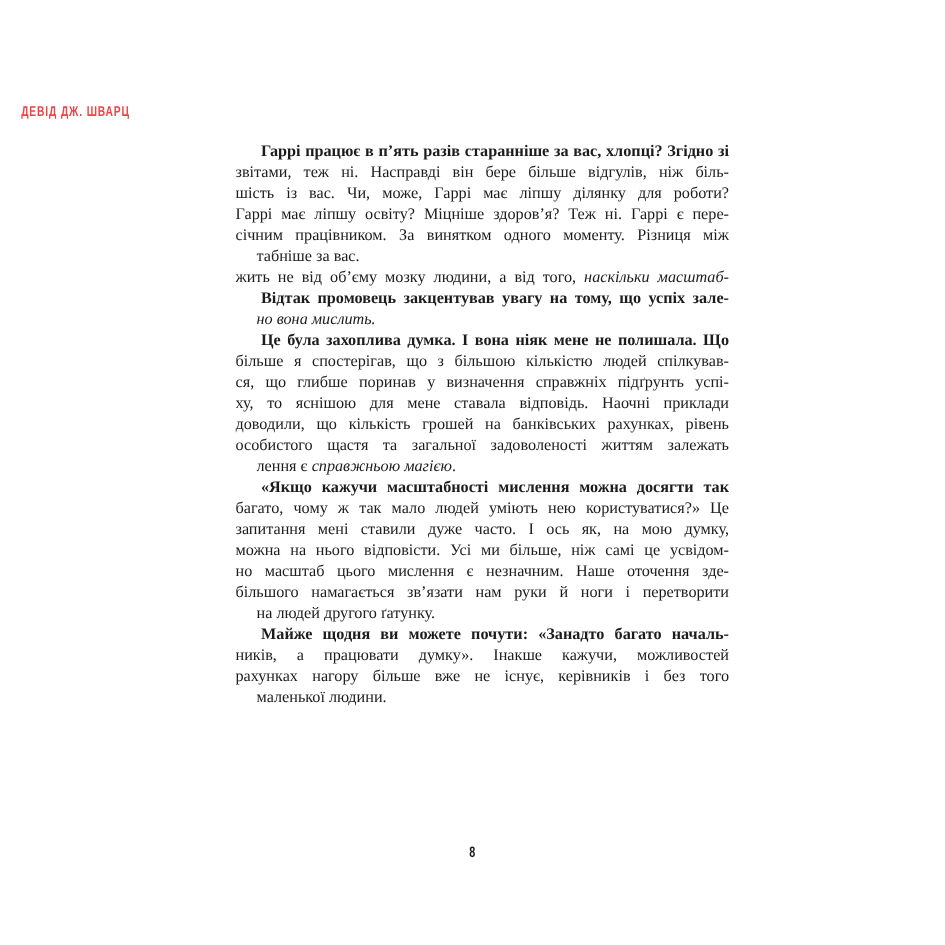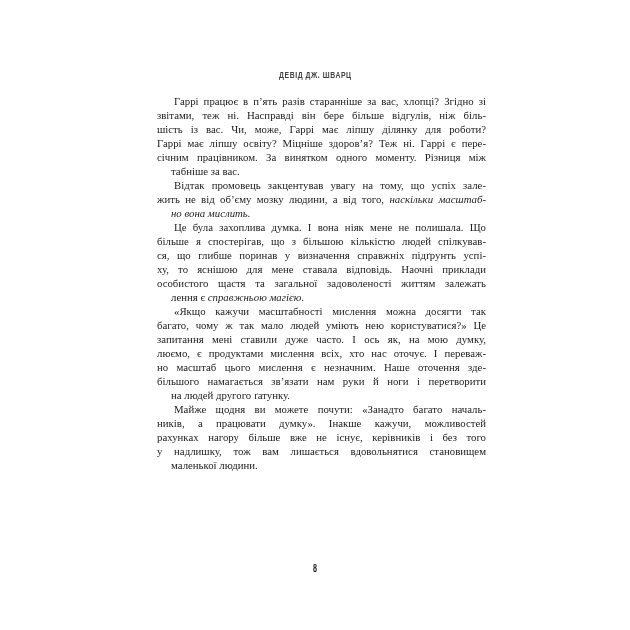--- a/index.html
+++ b/index.html
@@ -13,22 +13,22 @@
     height: 630px;
     background: #ffffff;
     overflow: hidden;
     font-family: "Liberation Serif", serif;
   }
   .running-header {
     position: absolute;
     top: 64px;
     left: 0;
     width: 100%;
-    text-align: center;
-    color: #404040;
+    text-align: left;
+    color: #ef4444;
   }
   .running-header .condensed,
   .page-number .condensed {
     display: inline-block;
     font-family: "Liberation Sans", sans-serif;
     font-weight: 700;
     font-size: 9.5px;
     letter-spacing: 0.8px;
     transform: scaleX(0.72);
     transform-origin: center;
@@ -45,20 +45,21 @@
   }
   .line {
     text-align: justify;
     text-align-last: justify;
     height: 14px;
     overflow: hidden;
     white-space: normal;
   }
   .line.first {
     text-indent: 17px;
+    font-weight: bold;
   }
   .line.last {
     text-align-last: left;
     margin-left: 14px;
   }
   .line em {
     font-style: italic;
   }
   .page-number {
     position: absolute;
@@ -80,39 +81,39 @@
     <span class="condensed">ДЕВІД ДЖ. ШВАРЦ</span>
   </div>
 
   <div class="body-text">
       <div class="line first"><span>Гаррі працює в п’ять разів старанніше за вас, хлопці? Згідно зі</span></div>
       <div class="line"><span>звітами, теж ні. Насправді він бере більше відгулів, ніж біль-</span></div>
       <div class="line"><span>шість із вас. Чи, може, Гаррі має ліпшу ділянку для роботи?</span></div>
       <div class="line"><span>Гаррі має ліпшу освіту? Міцніше здоров’я? Теж ні. Гаррі є пере-</span></div>
       <div class="line"><span>січним працівником. За винятком одного моменту. Різниця між</span></div>
       <div class="line last"><span>табніше за вас.</span></div>
+      <div class="line"><span>жить не від об’єму мозку людини, а від того, </span><em>наскільки масштаб-</em></div>
       <div class="line first"><span>Відтак промовець закцентував увагу на тому, що успіх зале-</span></div>
-      <div class="line"><span>жить не від об’єму мозку людини, а від того, </span><em>наскільки масштаб-</em></div>
       <div class="line last"><em>но вона мислить.</em></div>
       <div class="line first"><span>Це була захоплива думка. І вона ніяк мене не полишала. Що</span></div>
       <div class="line"><span>більше я спостерігав, що з більшою кількістю людей спілкував-</span></div>
       <div class="line"><span>ся, що глибше поринав у визначення справжніх підґрунть успі-</span></div>
       <div class="line"><span>ху, то яснішою для мене ставала відповідь. Наочні приклади</span></div>
+      <div class="line"><span>доводили, що кількість грошей на банківських рахунках, рівень</span></div>
       <div class="line"><span>особистого щастя та загальної задоволеності життям залежать</span></div>
       <div class="line last"><span>лення є </span><em>справжньою магією</em><span>.</span></div>
       <div class="line first"><span>«Якщо кажучи масштабності мислення можна досягти так</span></div>
       <div class="line"><span>багато, чому ж так мало людей уміють нею користуватися?» Це</span></div>
       <div class="line"><span>запитання мені ставили дуже часто. І ось як, на мою думку,</span></div>
-      <div class="line"><span>люємо, є продуктами мислення всіх, хто нас оточує. І переваж-</span></div>
+      <div class="line"><span>можна на нього відповісти. Усі ми більше, ніж самі це усвідом-</span></div>
       <div class="line"><span>но масштаб цього мислення є незначним. Наше оточення зде-</span></div>
       <div class="line"><span>більшого намагається зв’язати нам руки й ноги і перетворити</span></div>
       <div class="line last"><span>на людей другого ґатунку.</span></div>
       <div class="line first"><span>Майже щодня ви можете почути: «Занадто багато началь-</span></div>
       <div class="line"><span>ників, а працювати думку». Інакше кажучи, можливостей</span></div>
       <div class="line"><span>рахунках нагору більше вже не існує, керівників і без того</span></div>
-      <div class="line"><span>у надлишку, тож вам лишається вдовольнятися становищем</span></div>
       <div class="line last"><span>маленької людини.</span></div>
     </div>
 
   <div class="page-number">
     <span class="condensed">8</span>
   </div>
 </div>
 
 </body></html>

